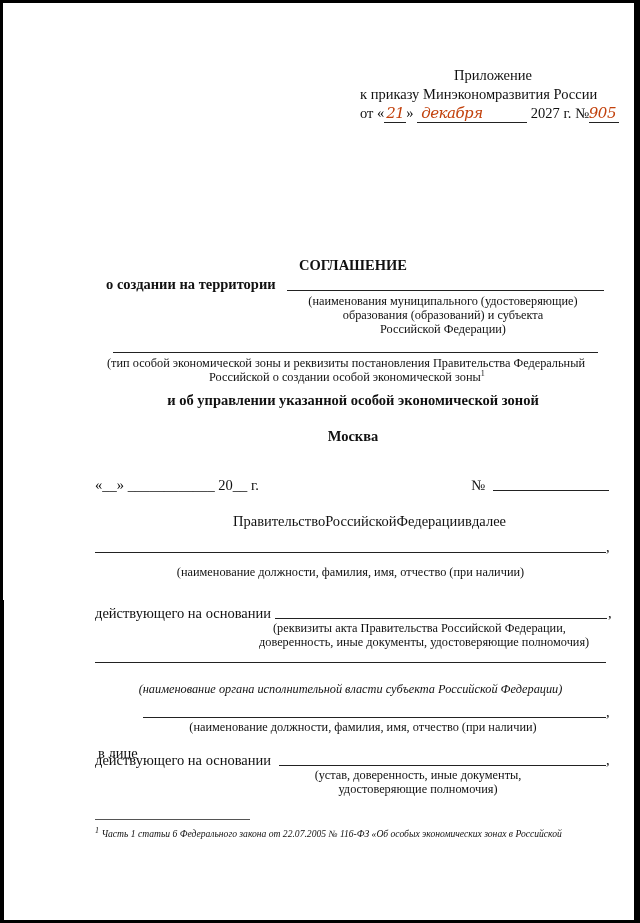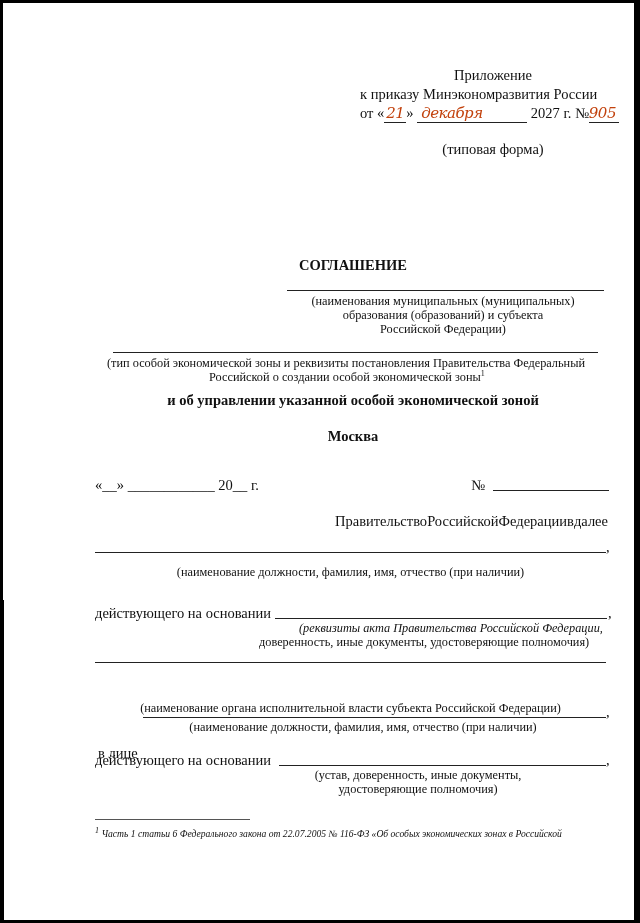--- a/index.html
+++ b/index.html
@@ -39,43 +39,43 @@
       font-style: italic;
       color: #c2410c;
       font-size: 15px;
       letter-spacing: -0.5px;
     }
     .uline { border-bottom: 1px solid #222; display: inline-block; }
     sup { font-size: 8px; line-height: 0; }
     .just {
       position: absolute;
       display: flex;
-      justify-content: flex-end;
+      justify-content: center;
     }
     .edge-left {
       position: absolute; left: 0; top: 600px; width: 4px; height: 323px; background:#000;
     }
   </style>
 </head>
 <body>
 
 <div class="page">
 
   <div class="abs t14 center" style="left:400px; top:64px; width:180px;">Приложение</div>
   <div class="abs t14" style="left:357px; top:83px;">к приказу Минэкономразвития России</div>
   <div class="abs t14" style="left:357px; top:102px;">
     <span>от «</span><span class="hand uline" style="width:22px; text-align:center;">21</span><span>»</span>
     <span class="hand uline" style="width:106px; padding-left:4px;">декабря</span>
     <span>2027 г. №</span><span class="hand uline" style="width:30px;">905</span>
   </div>
-  <div class="abs t14 center" style="left:400px; top:138px; width:180px;">(типовая форма)</div>
 
   <div class="abs t14 bold center" style="left:0; top:254px; width:700px;">СОГЛАШЕНИЕ</div>
+  <div class="abs t14 bold" style="left:103px; top:273px;">о создании на территории</div>
   <div class="line" style="left:284px; top:287px; width:317px;"></div>
-  <div class="abs t12 center" style="left:280px; top:291px; width:320px;">(наименования муниципальных (муниципальных)</div>
+  <div class="abs t12 center" style="left:280px; top:291px; width:320px;">(наименования муниципального (удостоверяющие)</div>
   <div class="abs t12 center" style="left:280px; top:319px; width:320px;">Российской Федерации)</div>
   <div class="abs t12 center" style="left:280px; top:305px; width:320px;">образования (образований) и субъекта</div>
 
   <div class="line" style="left:110px; top:349px; width:485px;"></div>
   <div class="abs t12" style="left:104px; top:353px;">(тип особой экономической зоны и реквизиты постановления Правительства Федеральный</div>
   <div class="abs t12" style="left:206px; top:367px;"><span>Российской о создании особой экономической зоны</span><sup>1</sup></div>
 
   <div class="abs t14 bold center" style="left:0; top:389px; width:700px;">и об управлении указанной особой экономической зоной</div>
   <div class="abs t14 bold center" style="left:0; top:425px; width:700px;">Москва</div>
 
@@ -90,25 +90,25 @@
     <span>в</span>
     <span>далее</span>
   </div>
   <div class="line" style="left:92px; top:549px; width:511px;"></div>
   <div class="abs t14" style="left:603px; top:536px;">,</div>
   <div class="abs t12 center" style="left:92px; top:562px; width:511px;">(наименование должности, фамилия, имя, отчество (при наличии)</div>
 
   <div class="abs t14" style="left:92px; top:602px;">действующего на основании</div>
   <div class="line" style="left:272px; top:615px; width:332px;"></div>
   <div class="abs t14" style="left:605px; top:602px;">,</div>
-  <div class="abs t12" style="left:296px; top:618px;font-style:italic;">(реквизиты акта Правительства Российской Федерации,</div>
+  <div class="abs t12" style="left:270px; top:618px;">(реквизиты акта Правительства Российской Федерации,</div>
   <div class="abs t12" style="left:256px; top:632px;">доверенность, иные документы, удостоверяющие полномочия)</div>
 
   <div class="line" style="left:92px; top:659px; width:511px;"></div>
-  <div class="abs t12 center" style="left:92px; top:698px; width:511px;">(наименование органа исполнительной власти субъекта Российской Федерации)</div>
+  <div class="abs t12 center" style="left:92px; top:679px; width:511px;font-style:italic;">(наименование органа исполнительной власти субъекта Российской Федерации)</div>
 
   <div class="abs t14" style="left:95px; top:742px;text-align:right;">в лице</div>
   <div class="line" style="left:140px; top:714px; width:463px;"></div>
   <div class="abs t14" style="left:603px; top:701px;">,</div>
   <div class="abs t12 center" style="left:140px; top:717px; width:440px;">(наименование должности, фамилия, имя, отчество (при наличии)</div>
 
   <div class="abs t14" style="left:92px; top:749px;">действующего на основании</div>
   <div class="line" style="left:276px; top:762px; width:327px;"></div>
   <div class="abs t14" style="left:603px; top:749px;">,</div>
   <div class="abs t12 center" style="left:300px; top:765px; width:230px;">(устав, доверенность, иные документы,</div>

